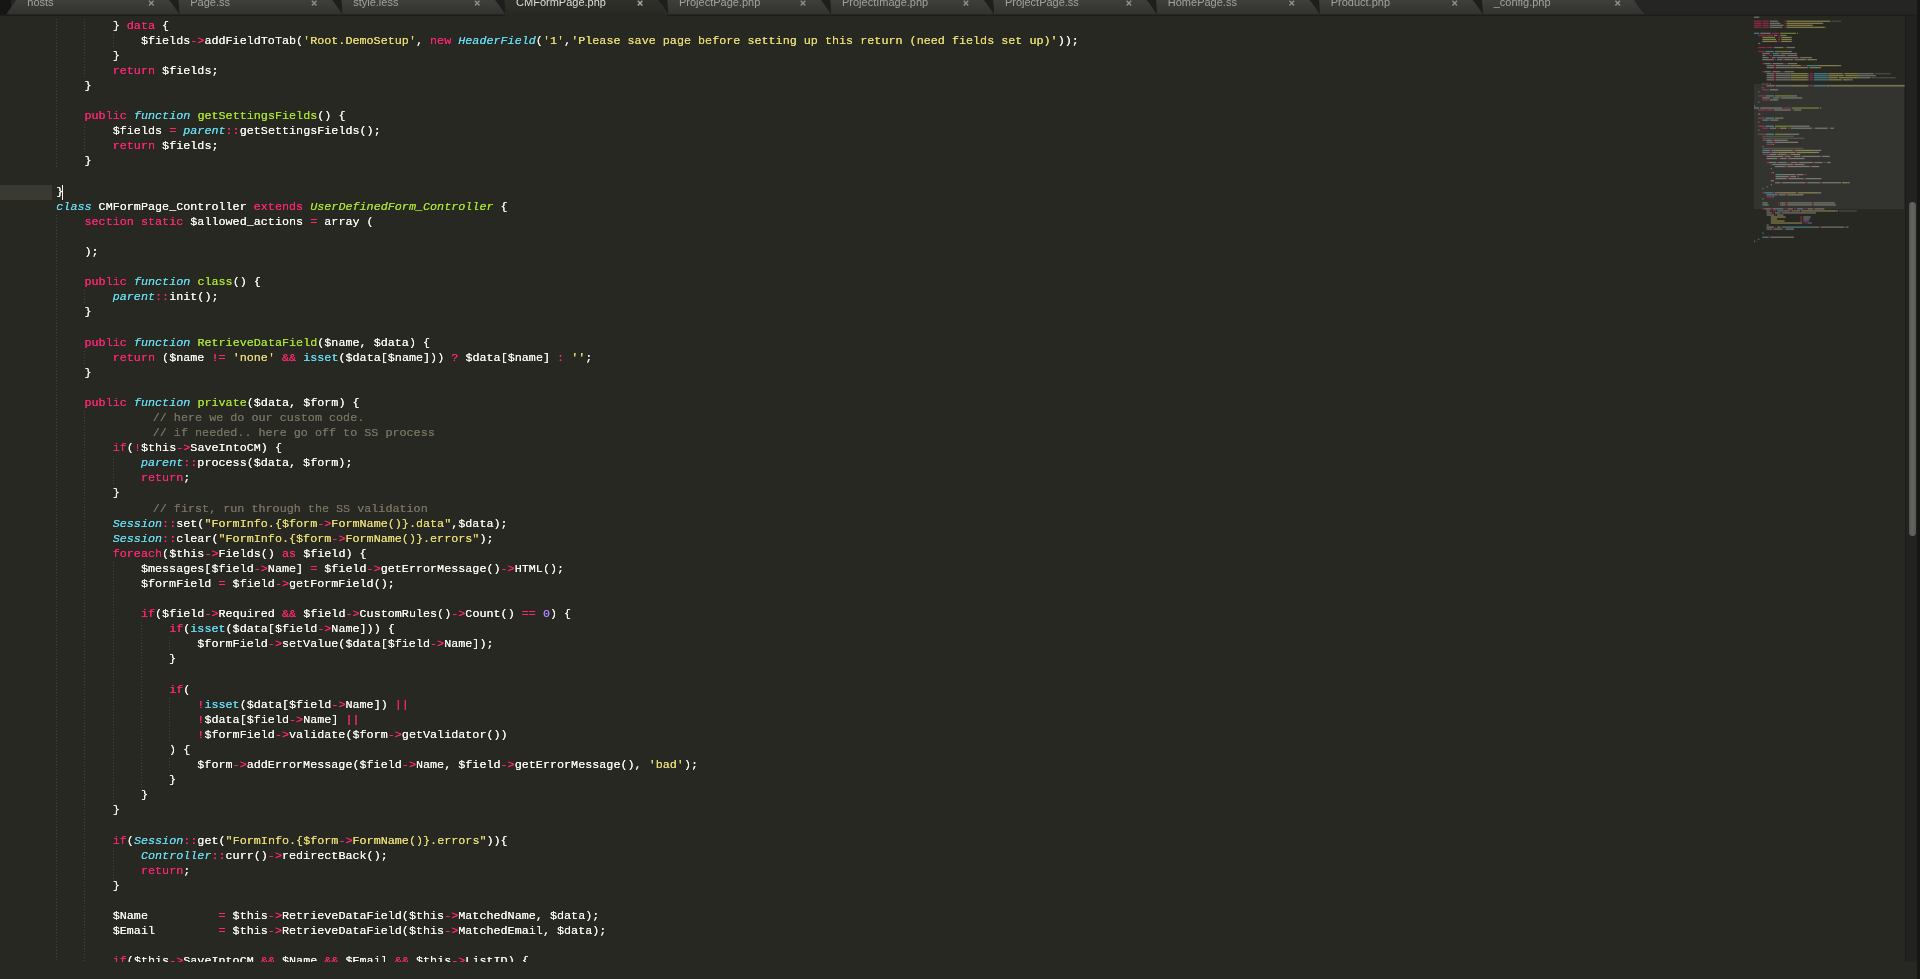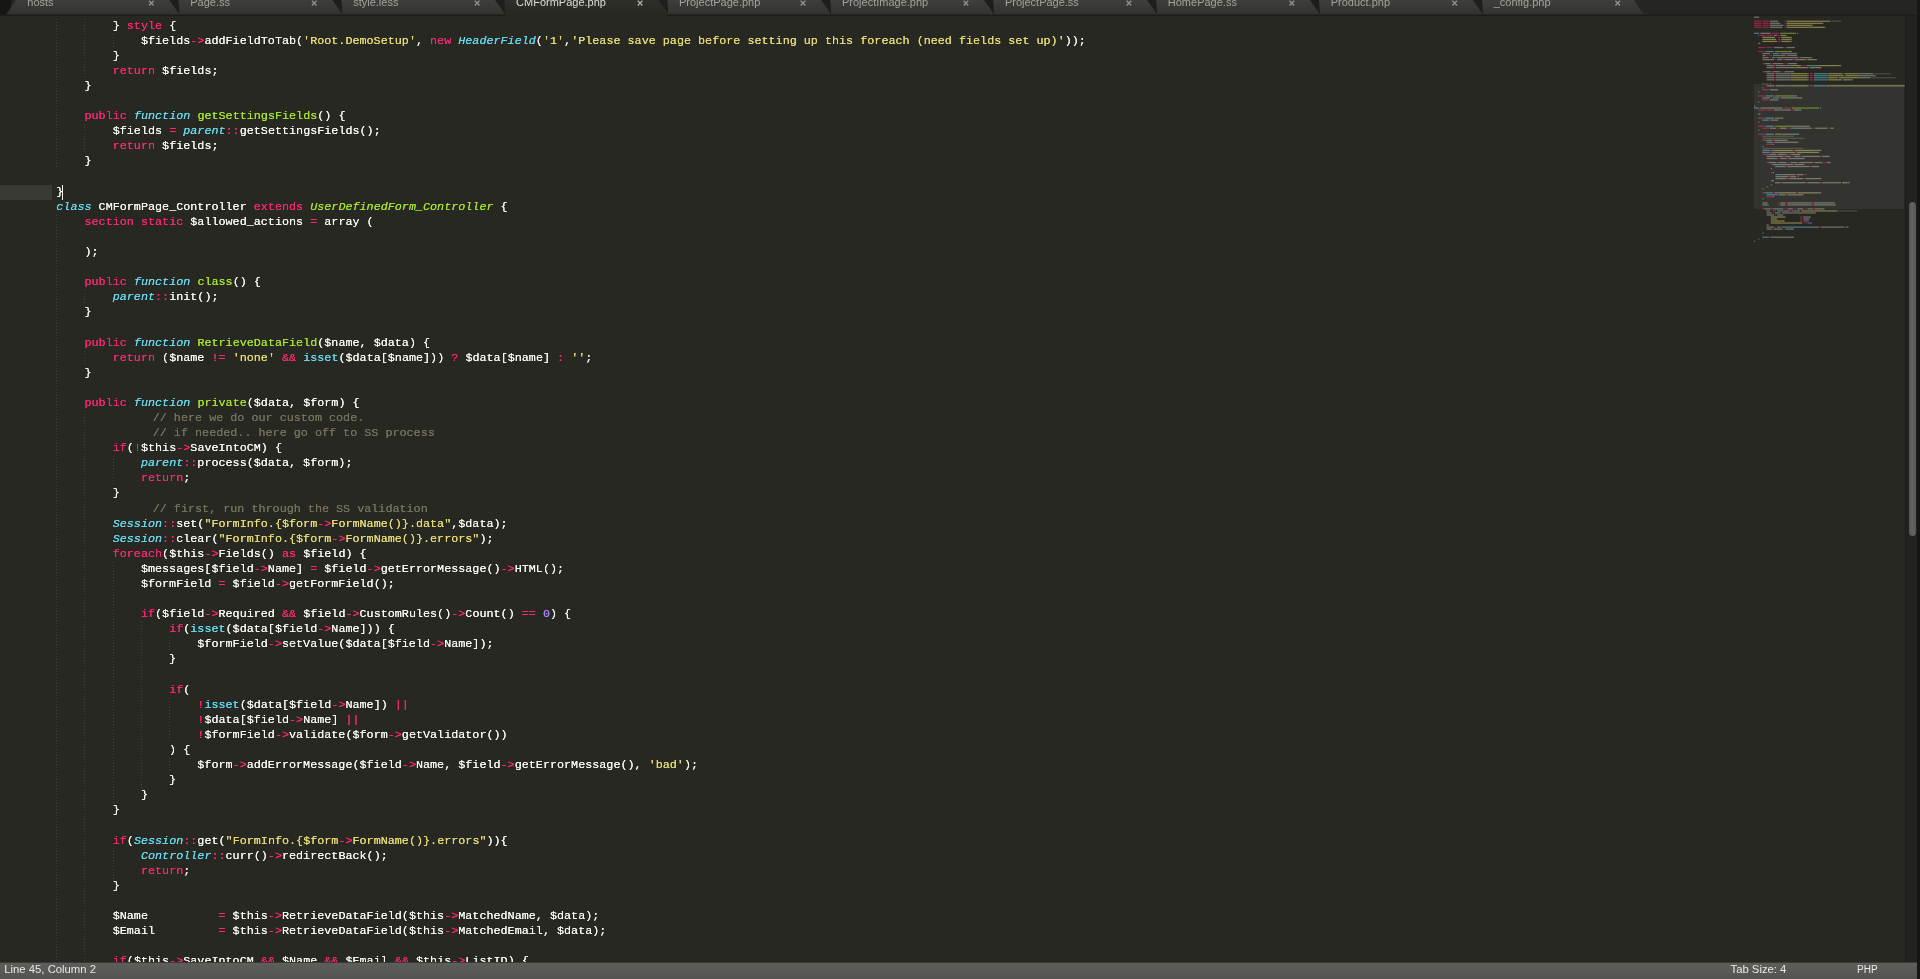--- a/index.html
+++ b/index.html
@@ -89,22 +89,22 @@
 <div class="gd" style="left:84.3px;top:334.5px;height:15.1px"></div>
 <div class="gd" style="left:84.3px;top:394.8px;height:551.5px"></div>
 <div class="gd" style="left:112.5px;top:17.6px;height:15.1px"></div>
 <div class="gd" style="left:112.5px;top:440.1px;height:30.2px"></div>
 <div class="gd" style="left:112.5px;top:545.7px;height:241.4px"></div>
 <div class="gd" style="left:112.5px;top:832.4px;height:30.2px"></div>
 <div class="gd" style="left:140.7px;top:606.1px;height:166.0px"></div>
 <div class="gd" style="left:168.9px;top:621.2px;height:15.1px"></div>
 <div class="gd" style="left:168.9px;top:681.5px;height:45.3px"></div>
 <div class="gd" style="left:168.9px;top:741.9px;height:15.1px"></div>
-  <pre id="code">        } <i class="p">style</i> {
-            $fields<i class="p">-&gt;</i>addFieldToTab(<i class="y">'Root.DemoSetup'</i>, <i class="p">new</i> <i class="ci">HeaderField</i>(<i class="y">'1'</i>,<i class="y">'Please save page before setting up this foreach (need fields set up)'</i>));
+  <pre id="code">        } <i class="p">data</i> {
+            $fields<i class="p">-&gt;</i>addFieldToTab(<i class="y">'Root.DemoSetup'</i>, <i class="p">new</i> <i class="ci">HeaderField</i>(<i class="y">'1'</i>,<i class="y">'Please save page before setting up this return (need fields set up)'</i>));
         }
         <i class="p">return</i> $fields;
     }
 
     <i class="p">public</i> <i class="ci">function</i> <i class="g">getSettingsFields</i>() {
         $fields <i class="p">=</i> <i class="ci">parent</i><i class="p">::</i>getSettingsFields();
         <i class="p">return</i> $fields;
     }
 
 }
@@ -602,18 +602,13 @@
 <rect x="1768.7" y="236.6" width="2.1" height="1.25" fill="#f92672"></rect>
 <rect x="1770.8" y="236.6" width="23.1" height="1.25" fill="#c2c2bc"></rect>
 <rect x="1758.2" y="238.6" width="1.1" height="1.25" fill="#c2c2bc"></rect>
 <rect x="1754.0" y="240.6" width="1.1" height="1.25" fill="#c2c2bc"></rect>
   </svg>
   <div id="mview"></div>
 </div>
 <div id="sctrack">
       <div id="scthumb"></div>
     </div>
-<div id="status">
-      <span class="l">Line 45, Column 2</span>
-      <span class="r1">Tab Size: 4</span>
-      <span class="r2">PHP</span>
-    </div>
 <div id="redge"></div>
 </div>
 </body></html>

